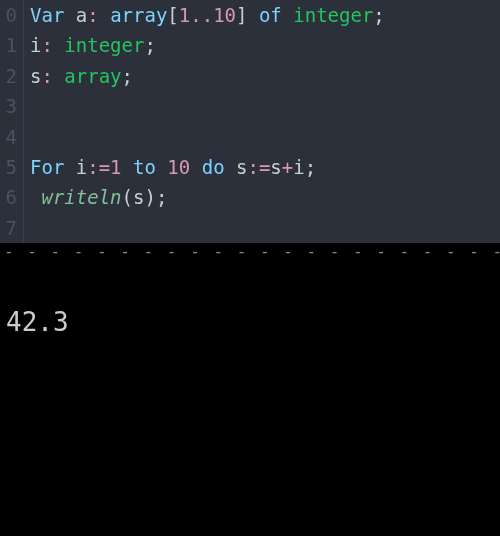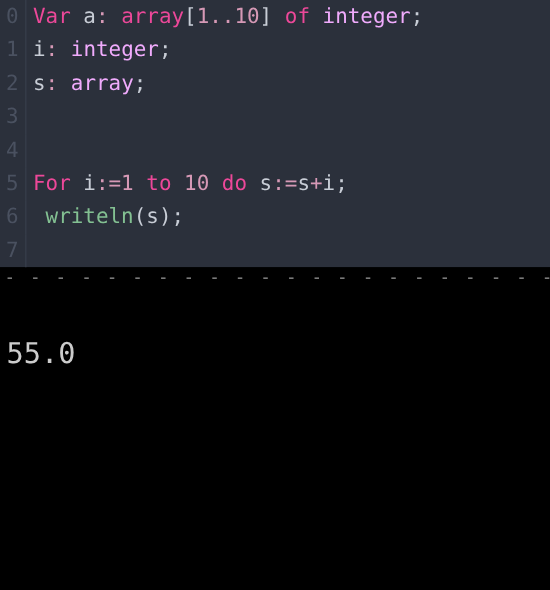--- a/index.html
+++ b/index.html
@@ -26,27 +26,27 @@
       text-align: right;
       padding-right: 6px;
       user-select: none;
       border-right: 1px solid #3a404e;
       flex-shrink: 0;
     }
     .code {
       padding-left: 6px;
       white-space: pre;
     }
-    .kw { color: #ec4899; }      
+    .kw { color: #7dd3fc; }      
     .ident { color: #c8cdd6; }   
-    .type { color: #f0abfc; margin-top: 24px; }    
+    .type { color: #22c55e; margin-top: 24px; }    
     .op { color: #d699b6; }      
     .punc { color: #c8cdd6; }    
     .num { color: #d699b6; }     
-    .func { color: #83c092; }    
+    .func { color: #83c092; font-style: italic; }    
     .cursor {
       display: inline-block;
       width: 1px;
       height: 1.1em;
       background: #c8cdd6;
       vertical-align: text-bottom;
       margin-left: 1px;
     }
     .divider {
       height: 24px;
@@ -97,14 +97,14 @@
     <div class="line">
       <span class="gutter">6</span>
       <span class="code"><span class="ident"> </span><span class="func">writeln</span><span class="punc">(</span><span class="ident">s</span><span class="punc">)</span><span class="punc">;</span></span>
     </div>
     <div class="line">
       <span class="gutter">7</span>
     </div>
   </div>
 <div class="divider">- - - - - - - - - - - - - - - - - - - - - - - - - - - - - - - - - - - -</div>
 <div class="terminal">
-  <span>55.0</span>
+  <span>42.3</span>
 </div>
 
 </body></html>

